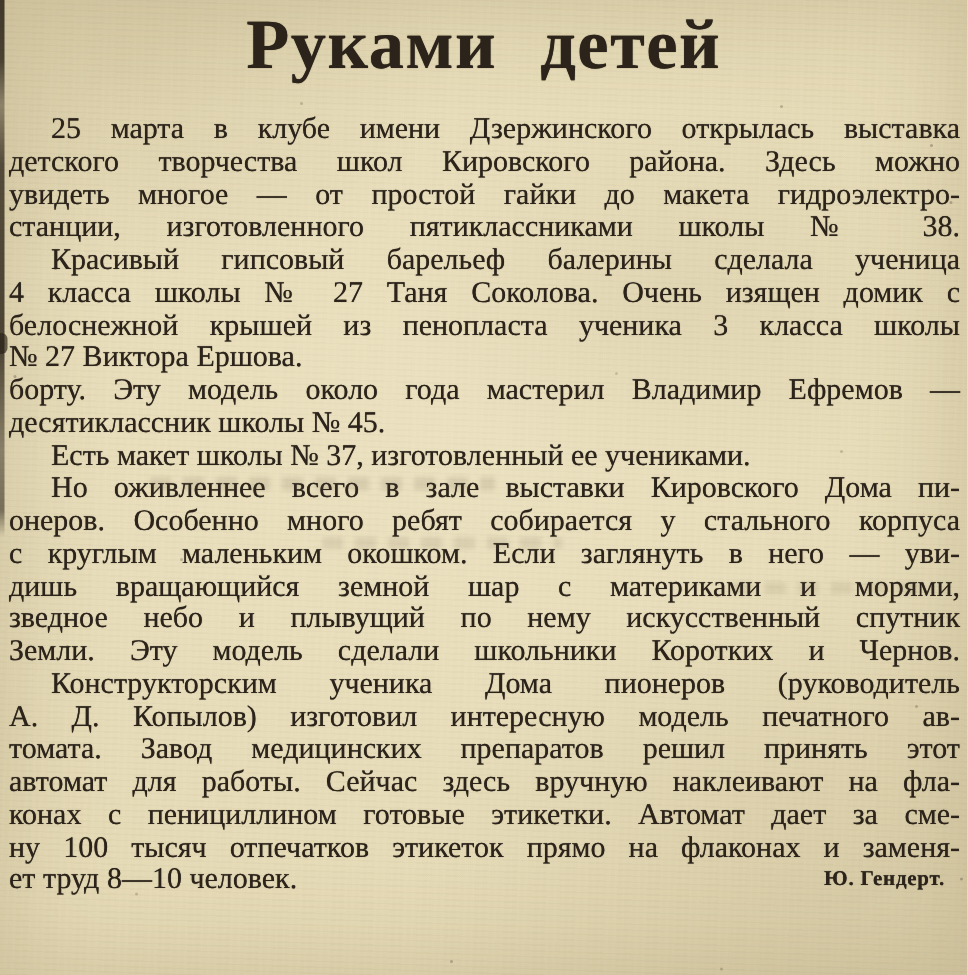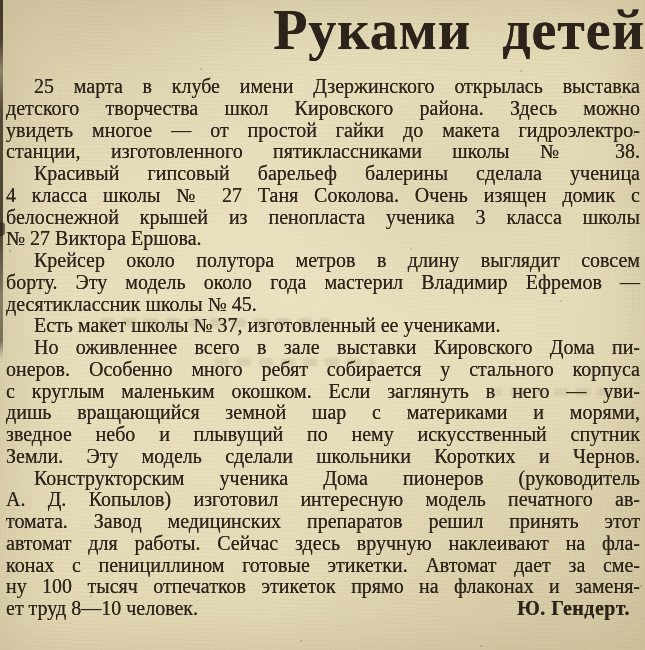--- a/index.html
+++ b/index.html
@@ -18,23 +18,23 @@
       radial-gradient(ellipse 520px 420px at 45% 45%, rgba(255,250,228,0.22), transparent 75%),
       repeating-linear-gradient(2deg, rgba(90,75,45,0.030) 0 1px, transparent 1px 4px),
       repeating-linear-gradient(92deg, rgba(255,248,225,0.045) 0 2px, transparent 2px 5px);
     box-shadow: inset 0 0 70px rgba(110,90,50,0.22);
     color: var(--ink, #2c241b);
   }
   .title {
     position: absolute;
     top: 2px; left: 0; width: 100%;
     margin: 0;
-    text-align: right;
+    text-align: center;
     font-weight: bold;
-    font-size: 56px;
+    font-size: 47px;
     line-height: 56px;
     letter-spacing: 1px;
     word-spacing: 16px;
     text-shadow: 0 0 0.6px rgba(44,36,27,0.9);
   }
   .article {
     position: absolute;
     left: 6px; right: 5px; top: 76px;
     font-size: 20px;
     text-shadow: 0 0 0.5px rgba(44,36,27,0.85);
@@ -47,21 +47,21 @@
   .tline.left {
     text-align: right;
     text-align-last: left;
   }
   .tline.indent { text-indent: 28px; }
   .sigline { position: relative; }
   .byline {
     position: absolute;
     right: 10px; bottom: 0;
     font-weight: bold;
-    font-size: 20px;
+    font-size: 14px;
     letter-spacing: 0.5px;
   }
   
   .edge-line {
     position: absolute; left: 0; top: 0;
     width: 3px; height: 358px;
     background: linear-gradient(to bottom,
       rgba(40,32,22,0.85) 0px, rgba(40,32,22,0.80) 40px,
       rgba(40,32,22,0.40) 70px, rgba(40,32,22,0.75) 110px,
       rgba(40,32,22,0.80) 230px, rgba(40,32,22,0.45) 300px,
@@ -109,21 +109,20 @@
 
   <div class="article" id="article-body">
       <div class="tline indent">25 марта в клубе имени Дзержинского открылась выставка</div>
       <div class="tline">детского творчества школ Кировского района. Здесь можно</div>
       <div class="tline">увидеть многое — от простой гайки до макета гидроэлектро-</div>
       <div class="tline">станции, изготовленного пятиклассниками школы № 38.</div>
       <div class="tline indent">Красивый гипсовый барельеф балерины сделала ученица</div>
       <div class="tline">4 класса школы № 27 Таня Соколова. Очень изящен домик с</div>
       <div class="tline">белоснежной крышей из пенопласта ученика 3 класса школы</div>
       <div class="tline left">№ 27 Виктора Ершова.</div>
-      <div class="tline indent">Крейсер около полутора метров в длину выглядит совсем</div>
       <div class="tline">борту. Эту модель около года мастерил Владимир Ефремов —</div>
       <div class="tline left">десятиклассник школы № 45.</div>
       <div class="tline indent left">Есть макет школы № 37, изготовленный ее учениками.</div>
       <div class="tline indent">Но оживленнее всего в зале выставки Кировского Дома пи-</div>
       <div class="tline">онеров. Особенно много ребят собирается у стального корпуса</div>
       <div class="tline">с круглым маленьким окошком. Если заглянуть в него — уви-</div>
       <div class="tline">дишь вращающийся земной шар с материками и морями,</div>
       <div class="tline">зведное небо и плывущий по нему искусственный спутник</div>
       <div class="tline">Земли. Эту модель сделали школьники Коротких и Чернов.</div>
       <div class="tline indent">Конструкторским ученика Дома пионеров (руководитель</div>

